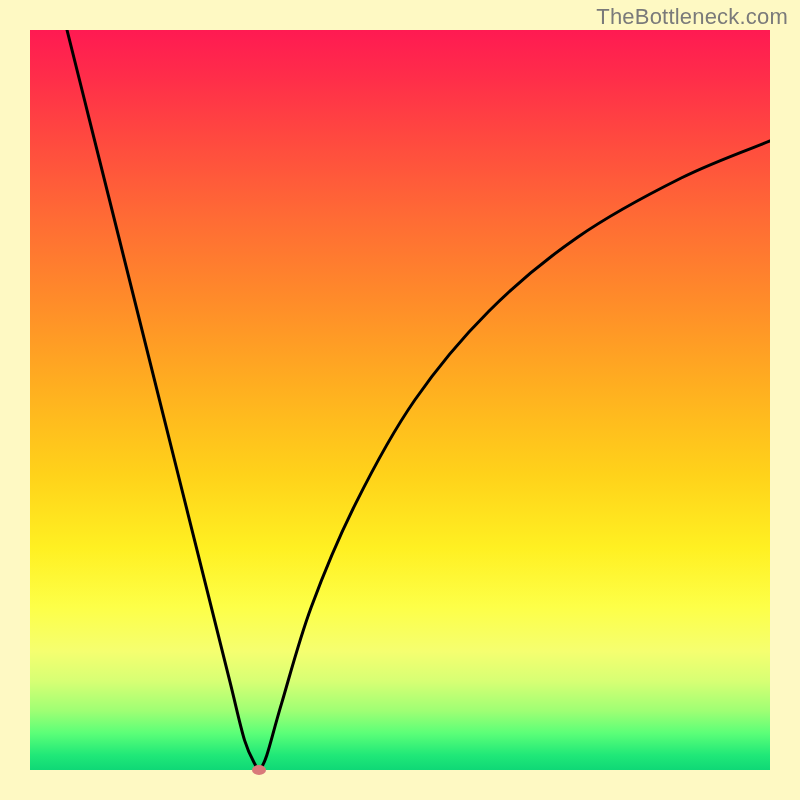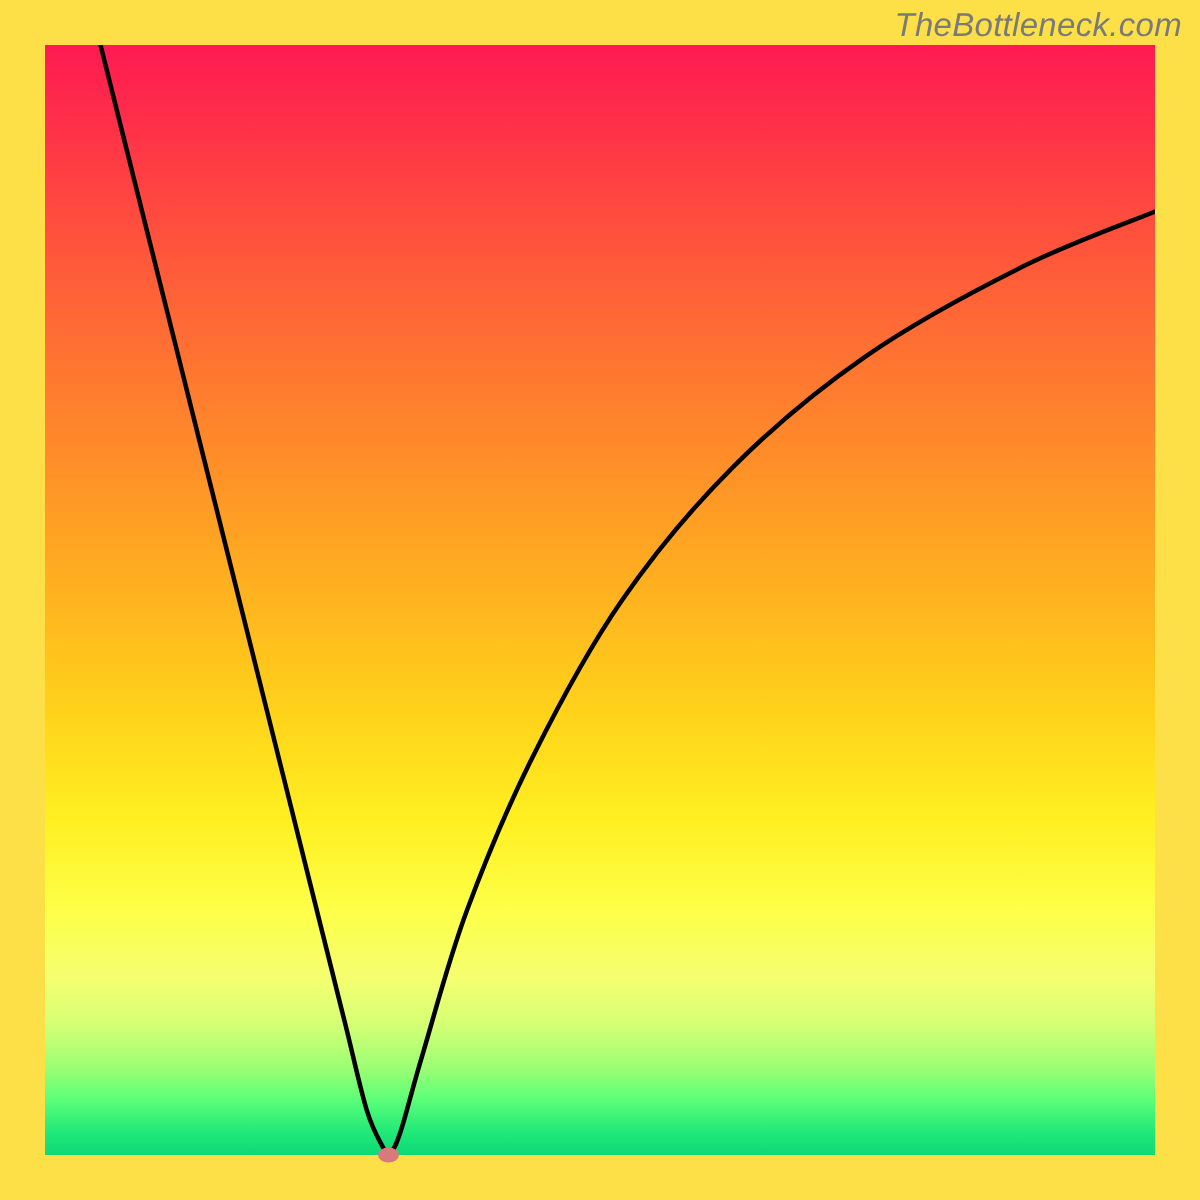--- a/index.html
+++ b/index.html
@@ -1,22 +1,21 @@
 <!DOCTYPE html>
 <html><head>
 <meta charset="utf-8">
 <style>
   * { margin: 0; padding: 0; box-sizing: border-box; }
   html, body { width: 800px; height: 800px; overflow: hidden; background: #000; }
   .frame {
     position: relative;
     width: 800px;
     height: 800px;
-    background: #fde047;
-    font-style: italic;
+    background: #fef9c3;
   }
   .watermark {
     position: absolute;
     top: 4px;
     right: 12px;
     font-family: Arial, Helvetica, sans-serif;
     font-size: 22px;
     font-weight: 500;
     color: #7a7a7a;
     letter-spacing: 0.2px;

